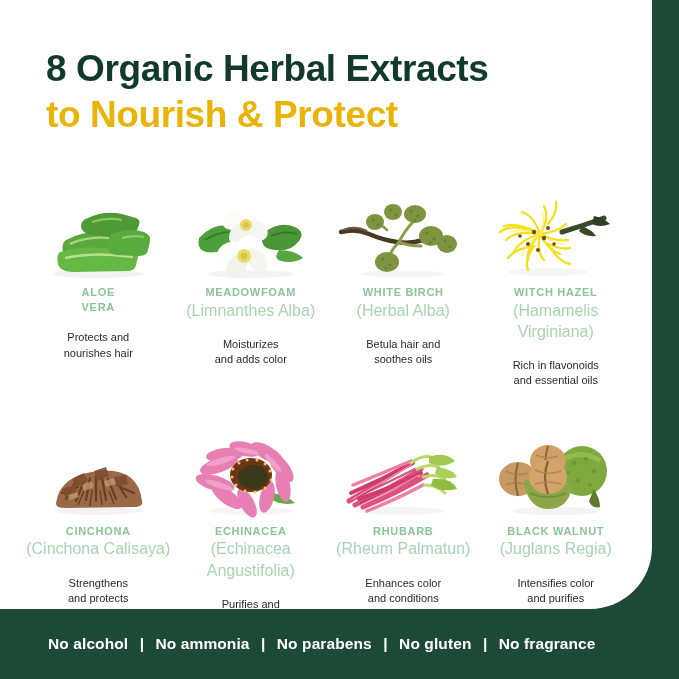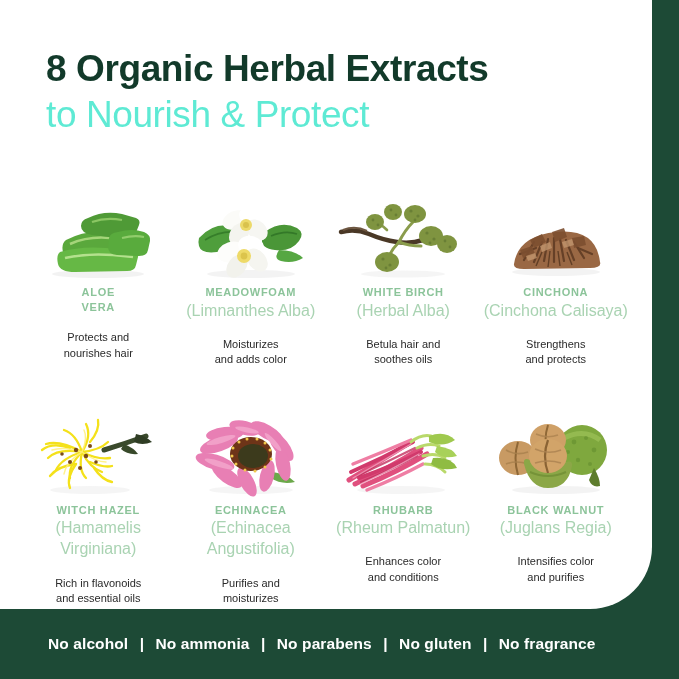--- a/index.html
+++ b/index.html
@@ -40,22 +40,22 @@
   .heading .line1 {
     font-size: 37px;
     font-weight: bold;
     color: #123a2a;
     letter-spacing: -0.4px;
     line-height: 1.24;
     white-space: nowrap;
   }
   .heading .line2 {
     font-size: 37px;
-    font-weight: normal;
-    color: #5eead4;
+    font-weight: bold;
+    color: #eab308;
     letter-spacing: -0.4px;
     line-height: 1.24;
     white-space: nowrap;
   }
 
   
   .grid {
     position: absolute;
     left: 22px;
     top: 188px;
@@ -230,63 +230,20 @@
               <circle cx="53" cy="77" r="1.6"></circle>
             <circle cx="49" cy="80" r="1.4"></circle>
           </g>
         </svg>
       </div>
       <div class="name">WHITE BIRCH</div>
       <div class="latin">(Herbal Alba)</div>
       <div class="desc">
         <span>Betula hair and</span><br>
         <span>soothes oils</span>
-      </div>
-    </div>
-
-    <div class="herb">
-      <div class="art">
-        <svg viewBox="0 0 132 92">
-          <ellipse cx="66" cy="84" rx="44" ry="4" fill="#e8e8e8" opacity="0.5"></ellipse>
-          <path d="M24 76 q4-28 42-32 q40-4 44 30 q2 6-10 6 l-66 1 q-11 0-10-5z" fill="#9a6844"></path>
-          <g stroke="#5d3a22" stroke-width="2.2" stroke-linecap="round" fill="none" opacity="0.85">
-            <path d="M34 72 l10-18"></path>
-              <path d="M44 74 l8-20"></path>
-              <path d="M54 73 l4-22"></path>
-            <path d="M64 74 l0-24"></path>
-              <path d="M74 73 l-4-22"></path>
-              <path d="M84 72 l-8-20"></path>
-            <path d="M94 70 l-10-16"></path>
-              <path d="M30 66 l16-6"></path>
-              <path d="M88 60 l14 6"></path>
-          </g>
-          <g fill="#7d4f30" opacity="0.9">
-            <path d="M40 52 l12-6 l4 8 l-12 6z"></path>
-            <path d="M62 44 l12-4 l3 9 l-12 5z"></path>
-            <path d="M82 50 l12-2 l2 9 l-12 3z"></path>
-            <path d="M30 62 l12-4 l3 8 l-12 4z"></path>
-          </g>
-          <g fill="#c49870" opacity="0.75">
-            <path d="M50 58 l10-4 l2 6 l-10 4z"></path>
-            <path d="M72 54 l10-3 l2 6 l-10 3z"></path>
-            <path d="M36 68 l9-3 l2 5 l-9 3z"></path>
-          </g>
-          <g stroke="#4a2d18" stroke-width="1.4" opacity="0.7" fill="none">
-            <path d="M46 78 l6-14"></path>
-              <path d="M58 79 l2-16"></path>
-              <path d="M70 78 l-2-15"></path>
-              <path d="M82 77 l-5-13"></path>
-          </g>
-        </svg>
-      </div>
-      <div class="name">CINCHONA</div>
-      <div class="latin">(Cinchona Calisaya)</div>
-      <div class="desc">
-        <span>Strengthens</span><br>
-        <span>and protects</span>
       </div>
     </div>
 
     <div class="herb">
       <div class="art">
         <svg viewBox="0 0 132 92">
           <ellipse cx="58" cy="84" rx="40" ry="4" fill="#e8e8e8" opacity="0.45"></ellipse>
           <path d="M72 44 q20-6 42-14" stroke="#3a4a2c" stroke-width="5" fill="none" stroke-linecap="round"></path>
           <path d="M104 28 q10 2 16 8 q-10 4-18 0z" fill="#2f3d24"></path>
           <path d="M92 38 q10 4 14 10 q-11 1-17-5z" fill="#38492a"></path>
@@ -329,20 +286,63 @@
       <div class="latin">(Hamamelis Virginiana)</div>
       <div class="desc">
         <span>Rich in flavonoids</span><br>
         <span>and essential oils</span>
       </div>
     </div>
 
     <div class="herb">
       <div class="art">
         <svg viewBox="0 0 132 92">
+          <ellipse cx="66" cy="84" rx="44" ry="4" fill="#e8e8e8" opacity="0.5"></ellipse>
+          <path d="M24 76 q4-28 42-32 q40-4 44 30 q2 6-10 6 l-66 1 q-11 0-10-5z" fill="#9a6844"></path>
+          <g stroke="#5d3a22" stroke-width="2.2" stroke-linecap="round" fill="none" opacity="0.85">
+            <path d="M34 72 l10-18"></path>
+              <path d="M44 74 l8-20"></path>
+              <path d="M54 73 l4-22"></path>
+            <path d="M64 74 l0-24"></path>
+              <path d="M74 73 l-4-22"></path>
+              <path d="M84 72 l-8-20"></path>
+            <path d="M94 70 l-10-16"></path>
+              <path d="M30 66 l16-6"></path>
+              <path d="M88 60 l14 6"></path>
+          </g>
+          <g fill="#7d4f30" opacity="0.9">
+            <path d="M40 52 l12-6 l4 8 l-12 6z"></path>
+            <path d="M62 44 l12-4 l3 9 l-12 5z"></path>
+            <path d="M82 50 l12-2 l2 9 l-12 3z"></path>
+            <path d="M30 62 l12-4 l3 8 l-12 4z"></path>
+          </g>
+          <g fill="#c49870" opacity="0.75">
+            <path d="M50 58 l10-4 l2 6 l-10 4z"></path>
+            <path d="M72 54 l10-3 l2 6 l-10 3z"></path>
+            <path d="M36 68 l9-3 l2 5 l-9 3z"></path>
+          </g>
+          <g stroke="#4a2d18" stroke-width="1.4" opacity="0.7" fill="none">
+            <path d="M46 78 l6-14"></path>
+              <path d="M58 79 l2-16"></path>
+              <path d="M70 78 l-2-15"></path>
+              <path d="M82 77 l-5-13"></path>
+          </g>
+        </svg>
+      </div>
+      <div class="name">CINCHONA</div>
+      <div class="latin">(Cinchona Calisaya)</div>
+      <div class="desc">
+        <span>Strengthens</span><br>
+        <span>and protects</span>
+      </div>
+    </div>
+
+    <div class="herb">
+      <div class="art">
+        <svg viewBox="0 0 132 92">
           <ellipse cx="66" cy="84" rx="42" ry="4" fill="#e8e8e8" opacity="0.45"></ellipse>
           <path d="M88 66 q14 2 22 10 q-14 3-24-4z" fill="#6ba84a"></path>
           <g fill="#e87fb4">
             <ellipse cx="34" cy="38" rx="20" ry="7.5" transform="rotate(-20 34 38)"></ellipse>
             <ellipse cx="40" cy="28" rx="19" ry="7" transform="rotate(-6 40 28)"></ellipse>
             <ellipse cx="60" cy="22" rx="16" ry="7" transform="rotate(14 60 22)"></ellipse>
             <ellipse cx="82" cy="26" rx="18" ry="7" transform="rotate(30 82 26)"></ellipse>
             <ellipse cx="96" cy="40" rx="18" ry="7.5" transform="rotate(52 96 40)"></ellipse>
             <ellipse cx="98" cy="58" rx="17" ry="7" transform="rotate(78 98 58)"></ellipse>
             <ellipse cx="30" cy="56" rx="20" ry="7.5" transform="rotate(16 30 56)"></ellipse>

